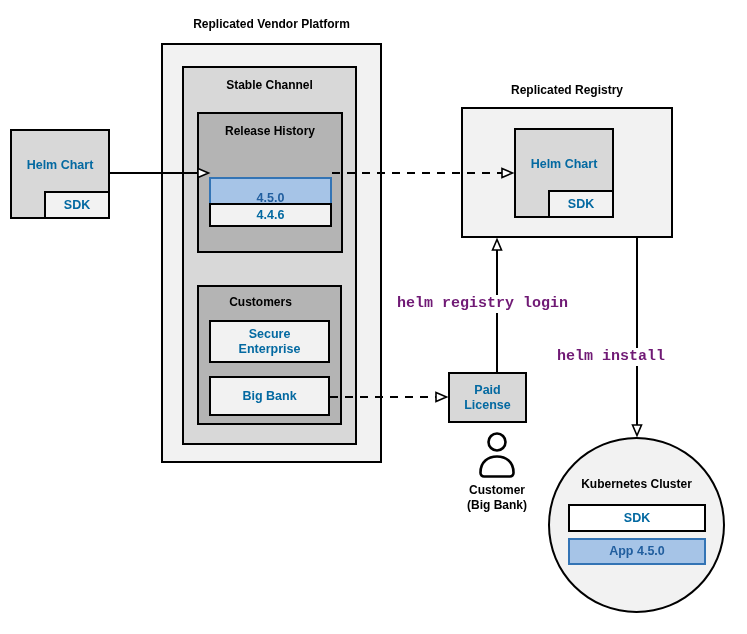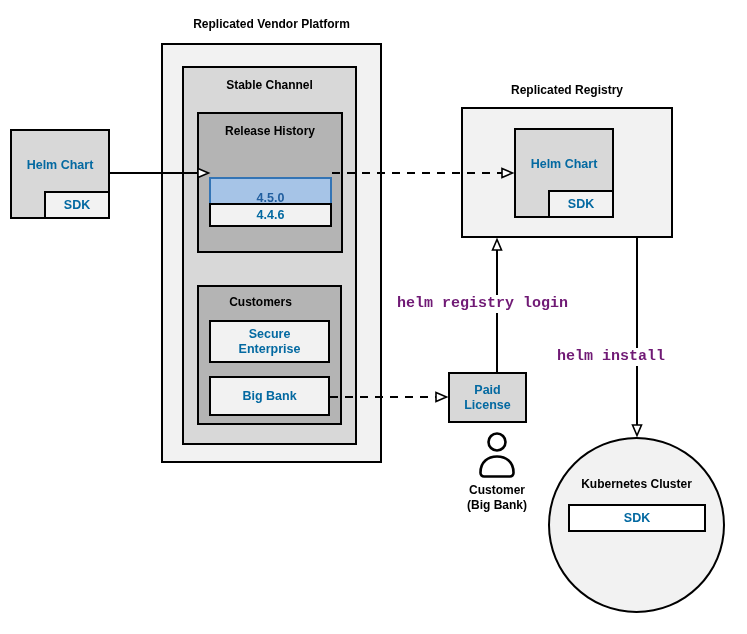--- a/index.html
+++ b/index.html
@@ -121,20 +121,23 @@
     <span class="boxtext wrap-paid">Paid License</span>
   </div>
   <div class="lbl pre" style="left:447px; top:483px; width:100px;">Customer
 (Big Bank)</div>
 
   <div class="circle" style="left:548px; top:437px; width:177px; height:176px;"></div>
   <div class="lbl" style="left:548px; top:477px; width:177px;">Kubernetes Cluster</div>
   <div class="box fill-white center" style="left:568px; top:504px; width:138px; height:28px;">
     <span class="boxtext">SDK</span>
   </div>
+  <div class="box fill-blue center" style="left:568px; top:538px; width:138px; height:27px;">
+    <span class="boxtext blue-text">App 4.5.0</span>
+  </div>
 
   <div class="cmd" style="left:397px; top:295px; width:200px; height:18px;">helm registry login</div>
   <div class="cmd" style="left:557px; top:348px; width:160px; height:18px;">helm install</div>
 
   <svg id="arrow-layer" width="747" height="634" viewBox="0 0 747 634">
 
     <g>
       <line x1="110" y1="173" x2="198" y2="173" stroke="#000" stroke-width="2"></line>
       <path d="M198,168.5 L208.5,173 L198,177.5 Z" fill="#fff" stroke="#000" stroke-width="1.6"></path>
     </g>

